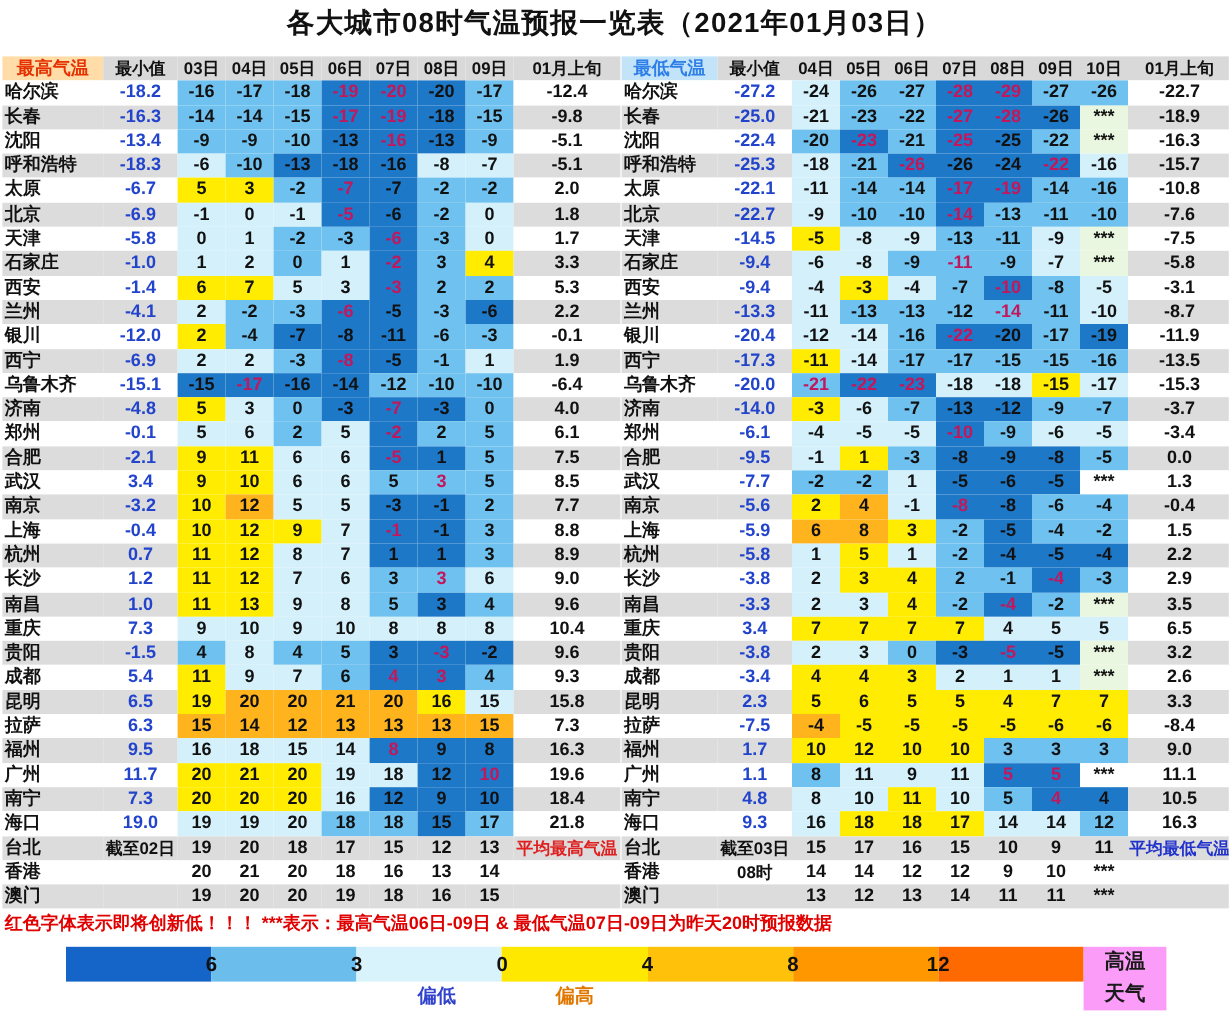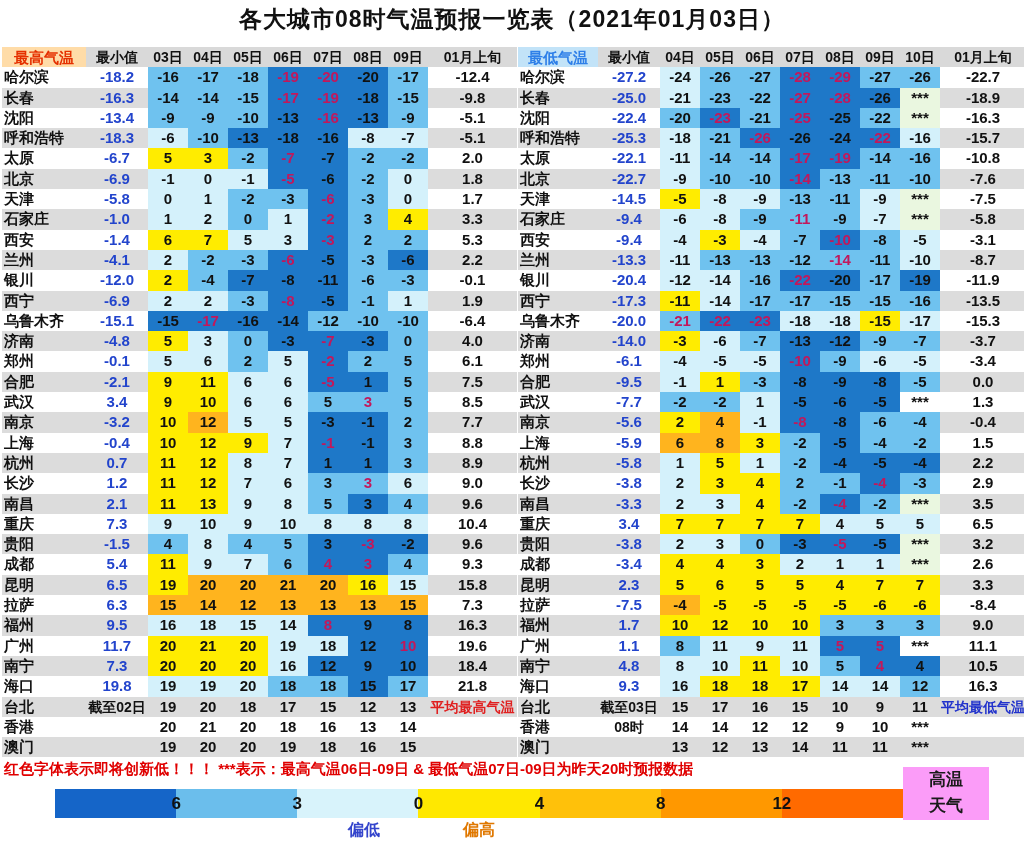--- a/index.html
+++ b/index.html
@@ -26,21 +26,21 @@
   .note{position:absolute;top:760px;left:4px;font-size:15px;font-weight:bold;
         color:#E00000;white-space:nowrap;}
   .legend-bar{position:absolute;top:789px;left:55px;width:848px;height:29px;display:flex;}
   .legend-seg{flex:1;position:relative;height:29px;}
   .legend-num{position:absolute;right:0;transform:translateX(50%);line-height:29px;
               font-size:17px;font-weight:bold;color:#111;z-index:2;}
   .legend-low{position:absolute;top:820px;left:304px;width:120px;text-align:center;
               font-size:16px;font-weight:bold;color:#3344CC;}
   .legend-high{position:absolute;top:820px;left:418px;width:122px;text-align:center;
                font-size:16px;font-weight:bold;color:#E07800;}
-  .hotbox{position:absolute;top:767px;left:903px;width:86px;height:53px;
+  .hotbox{position:absolute;top:789px;left:903px;width:69px;height:53px;
           background:#FB9CF8;text-align:center;font-size:17px;font-weight:bold;
           color:#1a1a1a;line-height:26px;}
 </style>
 </head>
 <body>
 
 <div class="title">各大城市08时气温预报一览表（2021年01月03日）</div>
 
 <div class="temp-table" id="table-left">
     <div class="cell hdr tag-max">最高气温</div>
@@ -257,21 +257,21 @@
     <div class="cell minv stripe1">1.2</div>
     <div class="cell " style="background: rgb(255, 236, 0);">11</div>
     <div class="cell " style="background: rgb(255, 236, 0);">12</div>
     <div class="cell " style="background: rgb(212, 241, 251);">7</div>
     <div class="cell " style="background: rgb(212, 241, 251);">6</div>
     <div class="cell " style="background: rgb(111, 194, 239);">3</div>
     <div class="cell redtxt" style="background: rgb(111, 194, 239);">3</div>
     <div class="cell " style="background: rgb(212, 241, 251);">6</div>
     <div class="cell stripe1">9.0</div>
     <div class="cell city stripe0">南昌</div>
-    <div class="cell minv stripe0">2.1</div>
+    <div class="cell minv stripe0">1.0</div>
     <div class="cell " style="background: rgb(255, 236, 0);">11</div>
     <div class="cell " style="background: rgb(255, 236, 0);">13</div>
     <div class="cell " style="background: rgb(212, 241, 251);">9</div>
     <div class="cell " style="background: rgb(212, 241, 251);">8</div>
     <div class="cell " style="background: rgb(111, 194, 239);">5</div>
     <div class="cell " style="background: rgb(30, 120, 200);">3</div>
     <div class="cell " style="background: rgb(111, 194, 239);">4</div>
     <div class="cell stripe0">9.6</div>
     <div class="cell city stripe1">重庆</div>
     <div class="cell minv stripe1">7.3</div>
@@ -347,21 +347,21 @@
     <div class="cell minv stripe0">7.3</div>
     <div class="cell " style="background: rgb(255, 236, 0);">20</div>
     <div class="cell " style="background: rgb(255, 236, 0);">20</div>
     <div class="cell " style="background: rgb(255, 236, 0);">20</div>
     <div class="cell " style="background: rgb(212, 241, 251);">16</div>
     <div class="cell " style="background: rgb(30, 120, 200);">12</div>
     <div class="cell " style="background: rgb(30, 120, 200);">9</div>
     <div class="cell " style="background: rgb(30, 120, 200);">10</div>
     <div class="cell stripe0">18.4</div>
     <div class="cell city stripe1">海口</div>
-    <div class="cell minv stripe1">19.8</div>
+    <div class="cell minv stripe1">19.0</div>
     <div class="cell " style="background: rgb(212, 241, 251);">19</div>
     <div class="cell " style="background: rgb(212, 241, 251);">19</div>
     <div class="cell " style="background: rgb(212, 241, 251);">20</div>
     <div class="cell " style="background: rgb(111, 194, 239);">18</div>
     <div class="cell " style="background: rgb(111, 194, 239);">18</div>
     <div class="cell " style="background: rgb(30, 120, 200);">15</div>
     <div class="cell " style="background: rgb(111, 194, 239);">17</div>
     <div class="cell stripe1">21.8</div>
     <div class="cell city stripe0">台北</div>
     <div class="cell minv stripe0 black">截至02日</div>

